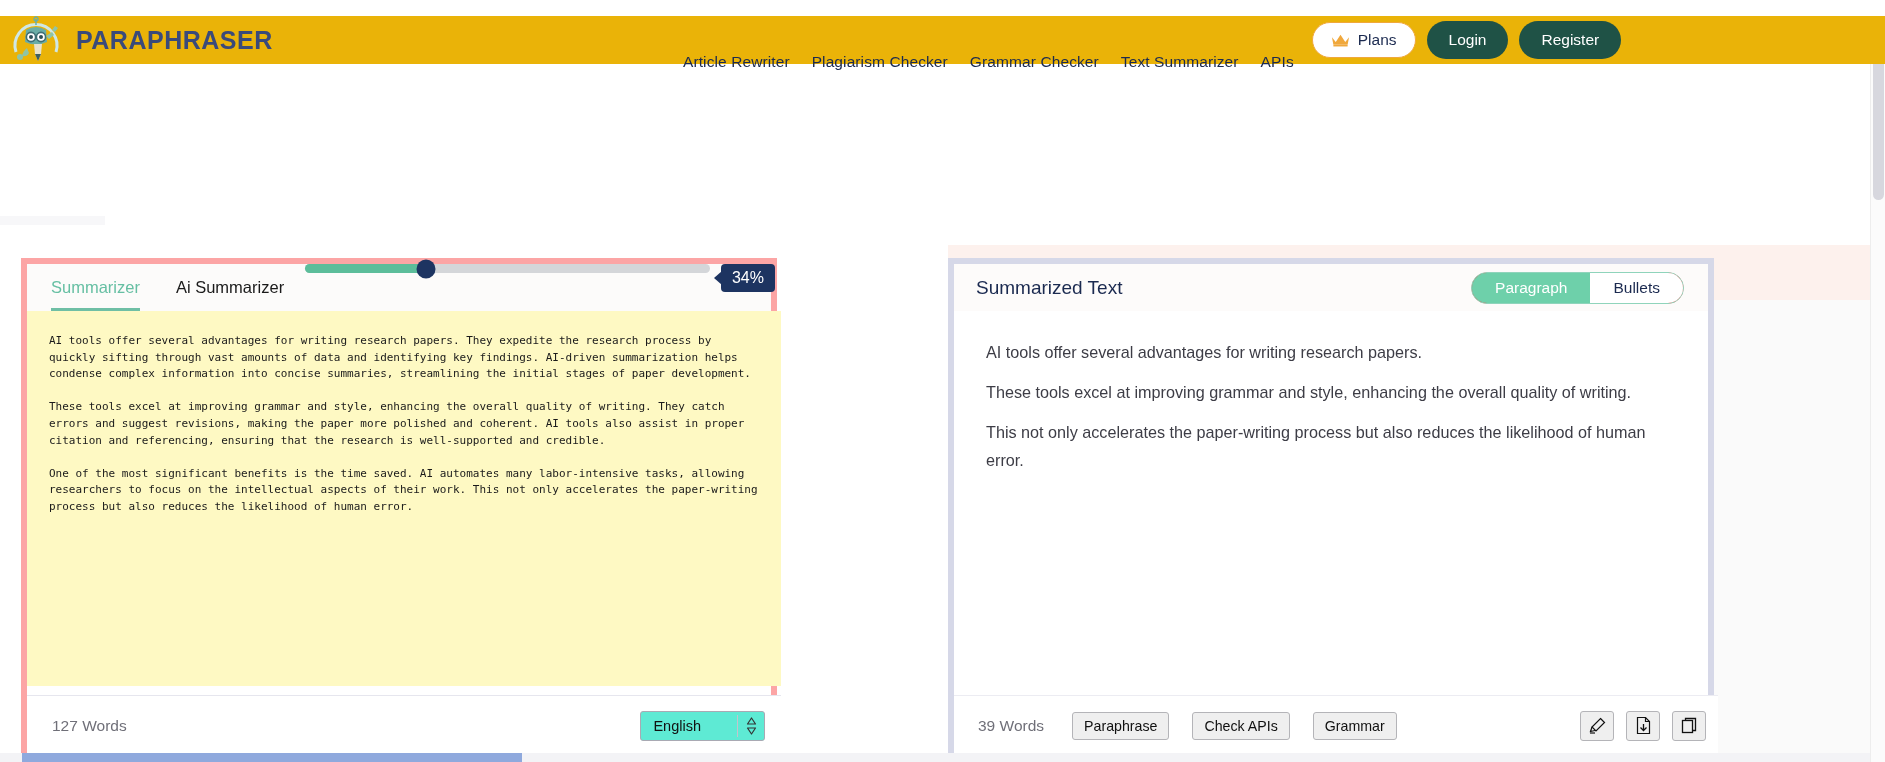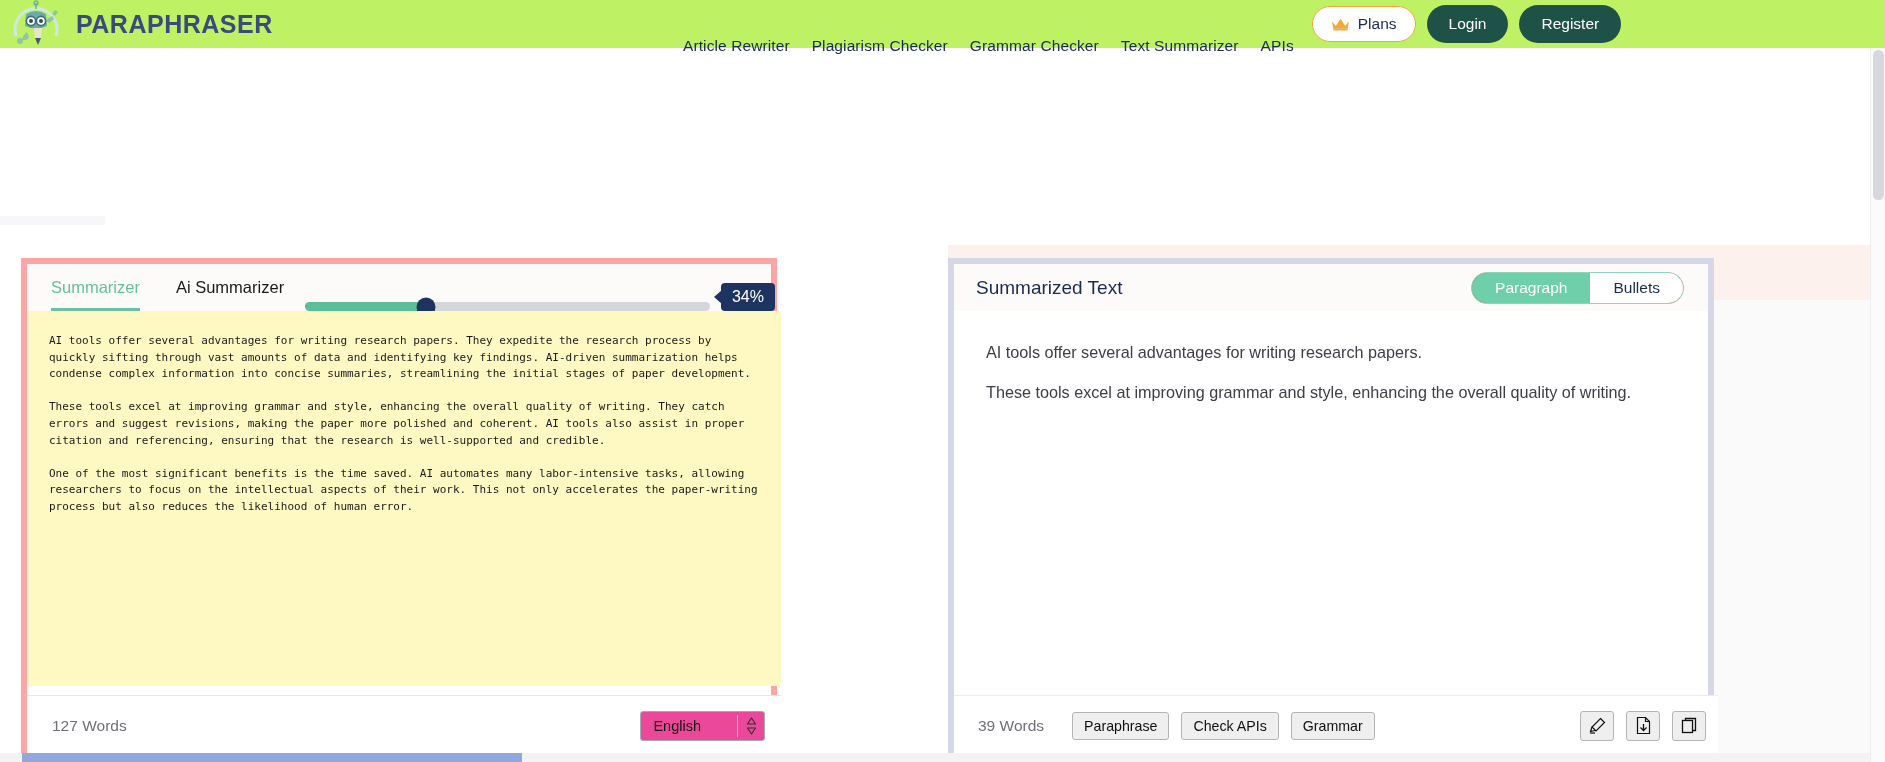--- a/index.html
+++ b/index.html
@@ -6,23 +6,23 @@
   html, body {
     margin: 0; padding: 0;
     width: 1885px; height: 762px;
     overflow: hidden;
     background: #ffffff;
     font-family: "Liberation Sans", sans-serif;
   }
 
   
   .header {
-    position: absolute; top: 0; left: 0;
+    position: absolute; top: 16px; left: 0;
     width: 1885px; height: 48px;
-    background: #bef264;
+    background: #eab308;
     display: flex; align-items: flex-end;
     z-index: 10;
   }
   .brand { display: flex; align-items: center; padding-left: 10px; }
   .logo-mark { width: 52px; height: 48px; flex: none; }
   .brand-name {
     font-size: 25px; font-weight: bold; letter-spacing: 0.5px;
     color: #3a4a7a; margin-left: 14px; white-space: nowrap;
   }
 
@@ -94,21 +94,21 @@
   }
   .tab-active { color: #66bfa3; margin-right: 36px; }
   .tab-active::after {
     content: ""; position: absolute; left: 0; right: 0; bottom: 0;
     height: 3px; background: #6fbfa5;
   }
   .tab-idle { color: #1a1a1a; }
 
   .slider-wrap {
     position: absolute; left: 278px; top: 0; height: 47px;
-    width: 470px; display: flex; align-items: flex-end;
+    width: 470px; display: flex; align-items: flex-start;
   }
   .slider-track {
     position: relative; width: 410px; height: 9px;
     border-radius: 5px; background: #d4d6d9;
   }
   .slider-fill {
     position: absolute; left: 0; top: 0; height: 9px;
     width: 30%; border-radius: 5px; background: #5cbd9a;
   }
   .slider-thumb {
@@ -148,21 +148,21 @@
     width: 754px; height: 60px;
     display: flex; align-items: center;
     padding: 0 16px 0 25px;
     background: #ffffff;
     border-top: 1px solid #e6e6ee;
   }
   .word-count { font-size: 15.5px; color: #6f6f78; }
   .lang-select {
     margin-left: auto; display: flex; align-items: center;
     height: 30px; border: 1px solid #a9a9b3; border-radius: 3px;
-    background: #ec4899; cursor: pointer;
+    background: #5eead4; cursor: pointer;
   }
   .lang-label { font-size: 14.5px; color: #111; padding: 0 36px 0 12px; }
   .lang-divider { width: 1px; height: 22px; background: #c4c4cc; }
   .stepper { width: 26px; display: flex; align-items: center; justify-content: center; }
 
   
   .right-head {
     position: relative; height: 47px;
     display: flex; align-items: center;
     padding: 0 24px 0 22px;
@@ -193,21 +193,21 @@
   }
 
   .right-foot {
     position: absolute; left: 0; bottom: 0;
     width: 764px; height: 60px;
     display: flex; align-items: center;
     padding: 0 12px 0 24px;
     background: #ffffff;
     border-top: 1px solid #ececf2;
   }
-  .action-group { margin-left: 28px; display: flex; gap: 12px; }
+  .action-group { margin-left: 28px; display: flex; gap: 23px; }
   .nbtn {
     height: 28px; padding: 0 11px;
     border: 1px solid #b4b4b8; border-radius: 3px;
     background: #efefef; color: #111;
     font-size: 14.2px; cursor: pointer; white-space: nowrap;
     font-family: "Liberation Sans", sans-serif;
   }
   .icon-group { margin-left: auto; display: flex; gap: 12px; }
   .ibtn {
     width: 34px; height: 30px;
@@ -326,20 +326,21 @@
     <div class="right-title">Summarized Text</div>
     <div class="seg">
       <div class="seg-btn seg-on">Paragraph</div>
       <div class="seg-btn seg-off">Bullets</div>
     </div>
   </div>
 
   <div class="summary">
     <p>AI tools offer several advantages for writing research papers.</p>
     <p>These tools excel at improving grammar and style, enhancing the overall quality of writing.</p>
+    <p>This not only accelerates the paper-writing process but also reduces the likelihood of human error.</p>
   </div>
 
   <div class="right-foot">
     <span class="word-count">39 Words</span>
 
     <div class="action-group">
       <button class="nbtn">Paraphrase</button>
       <button class="nbtn">Check APIs</button>
       <button class="nbtn">Grammar</button>
     </div>

